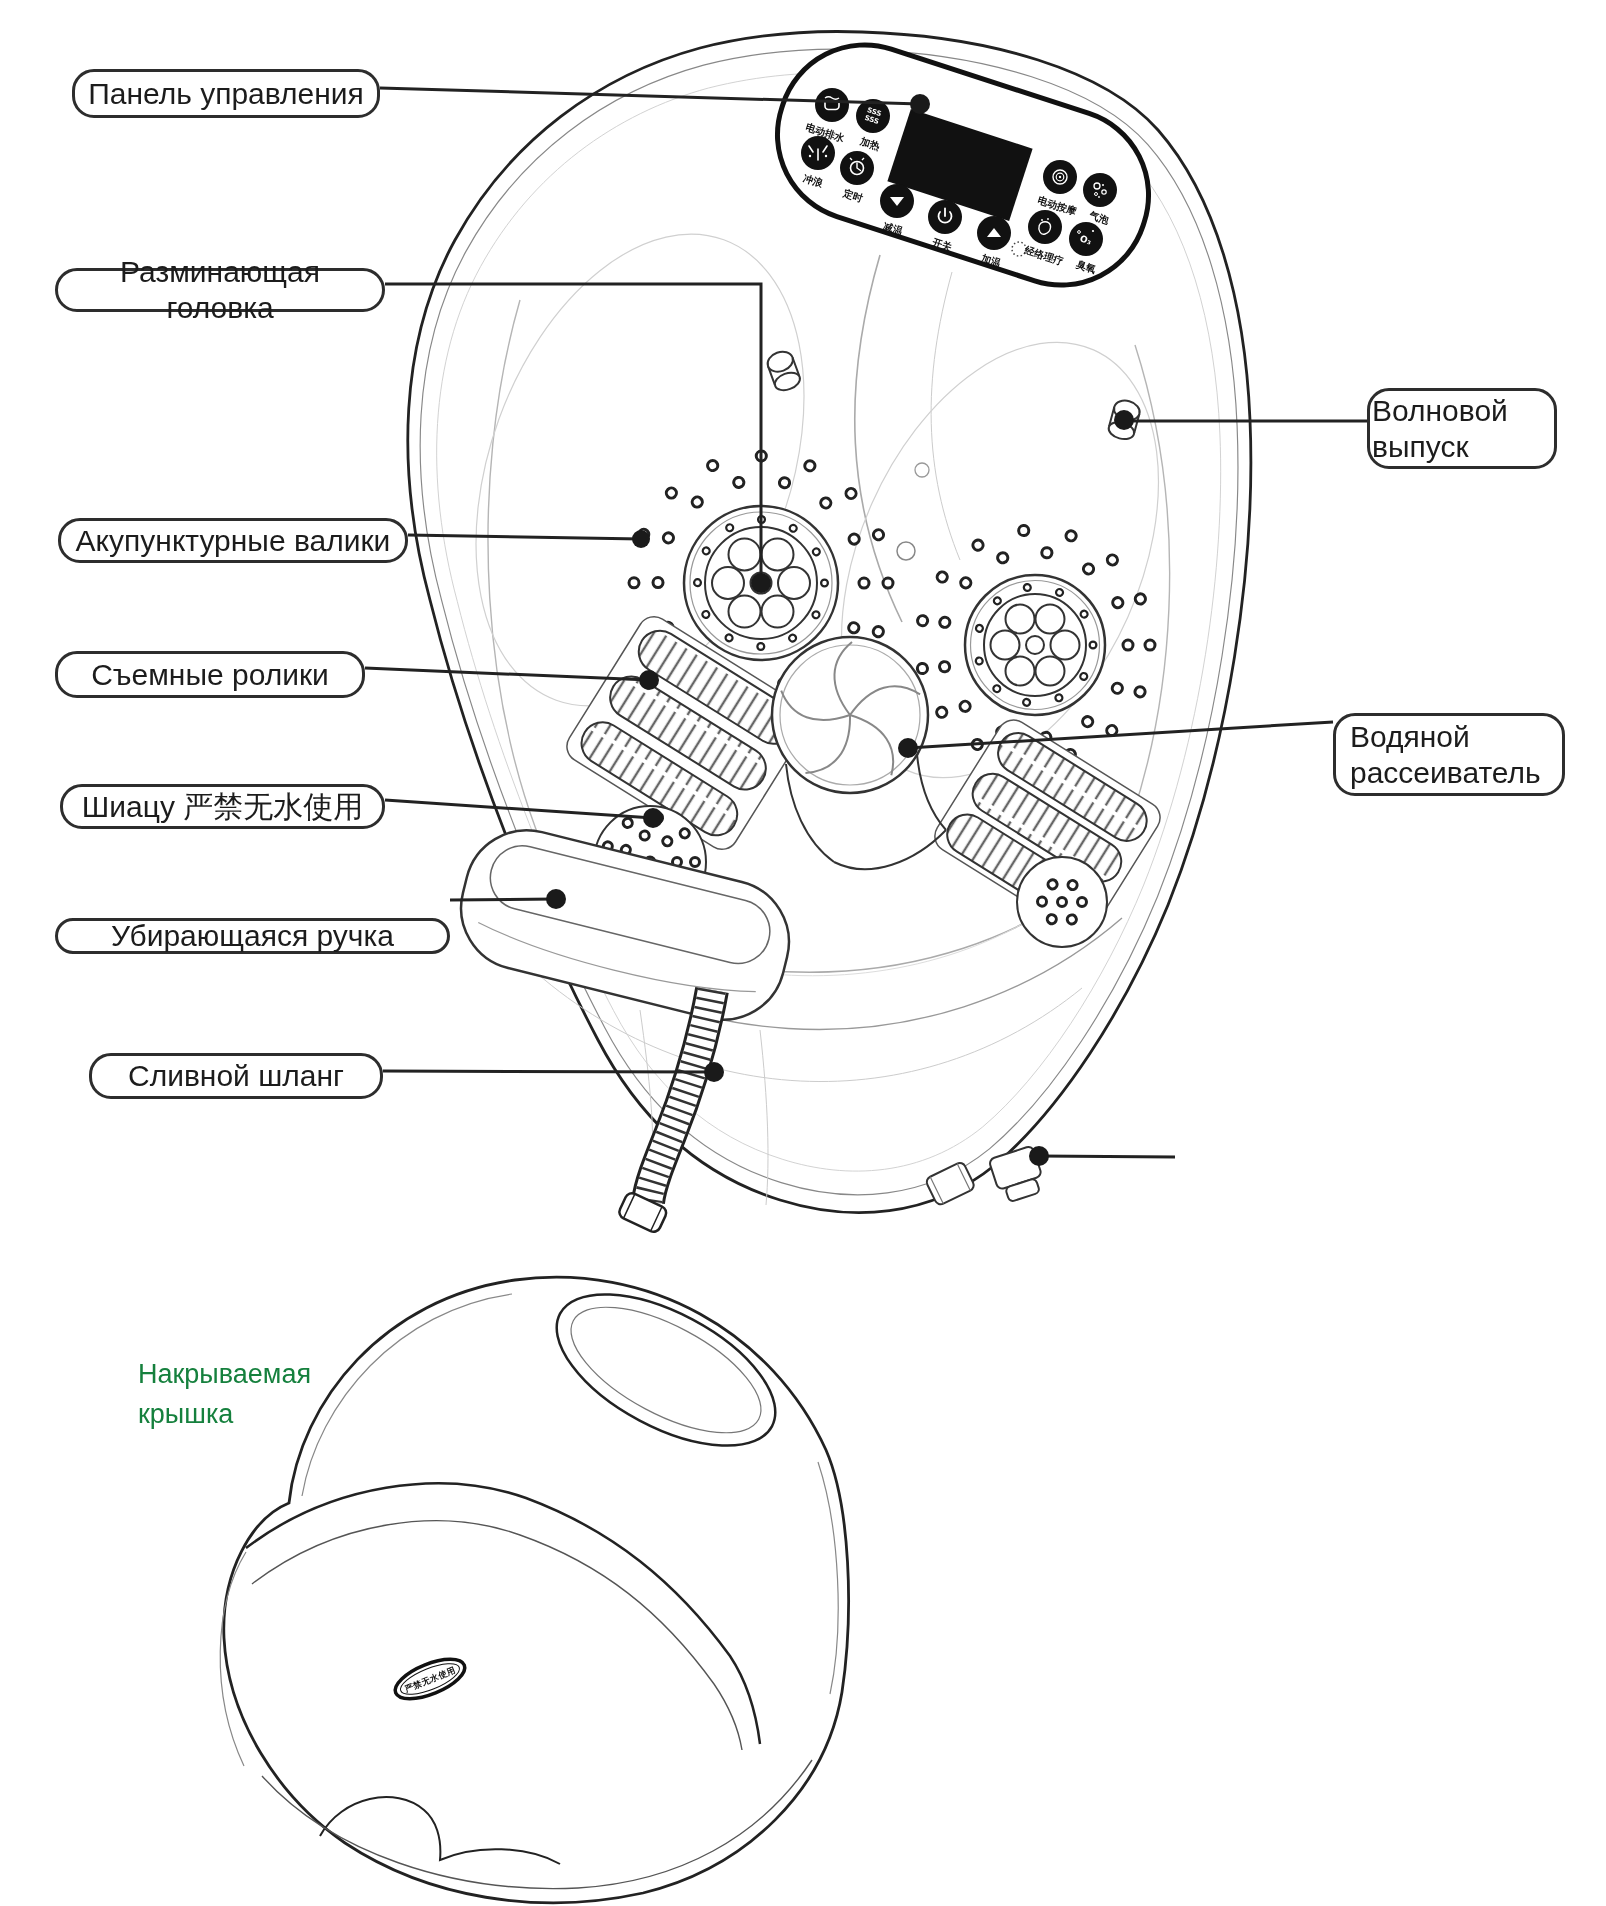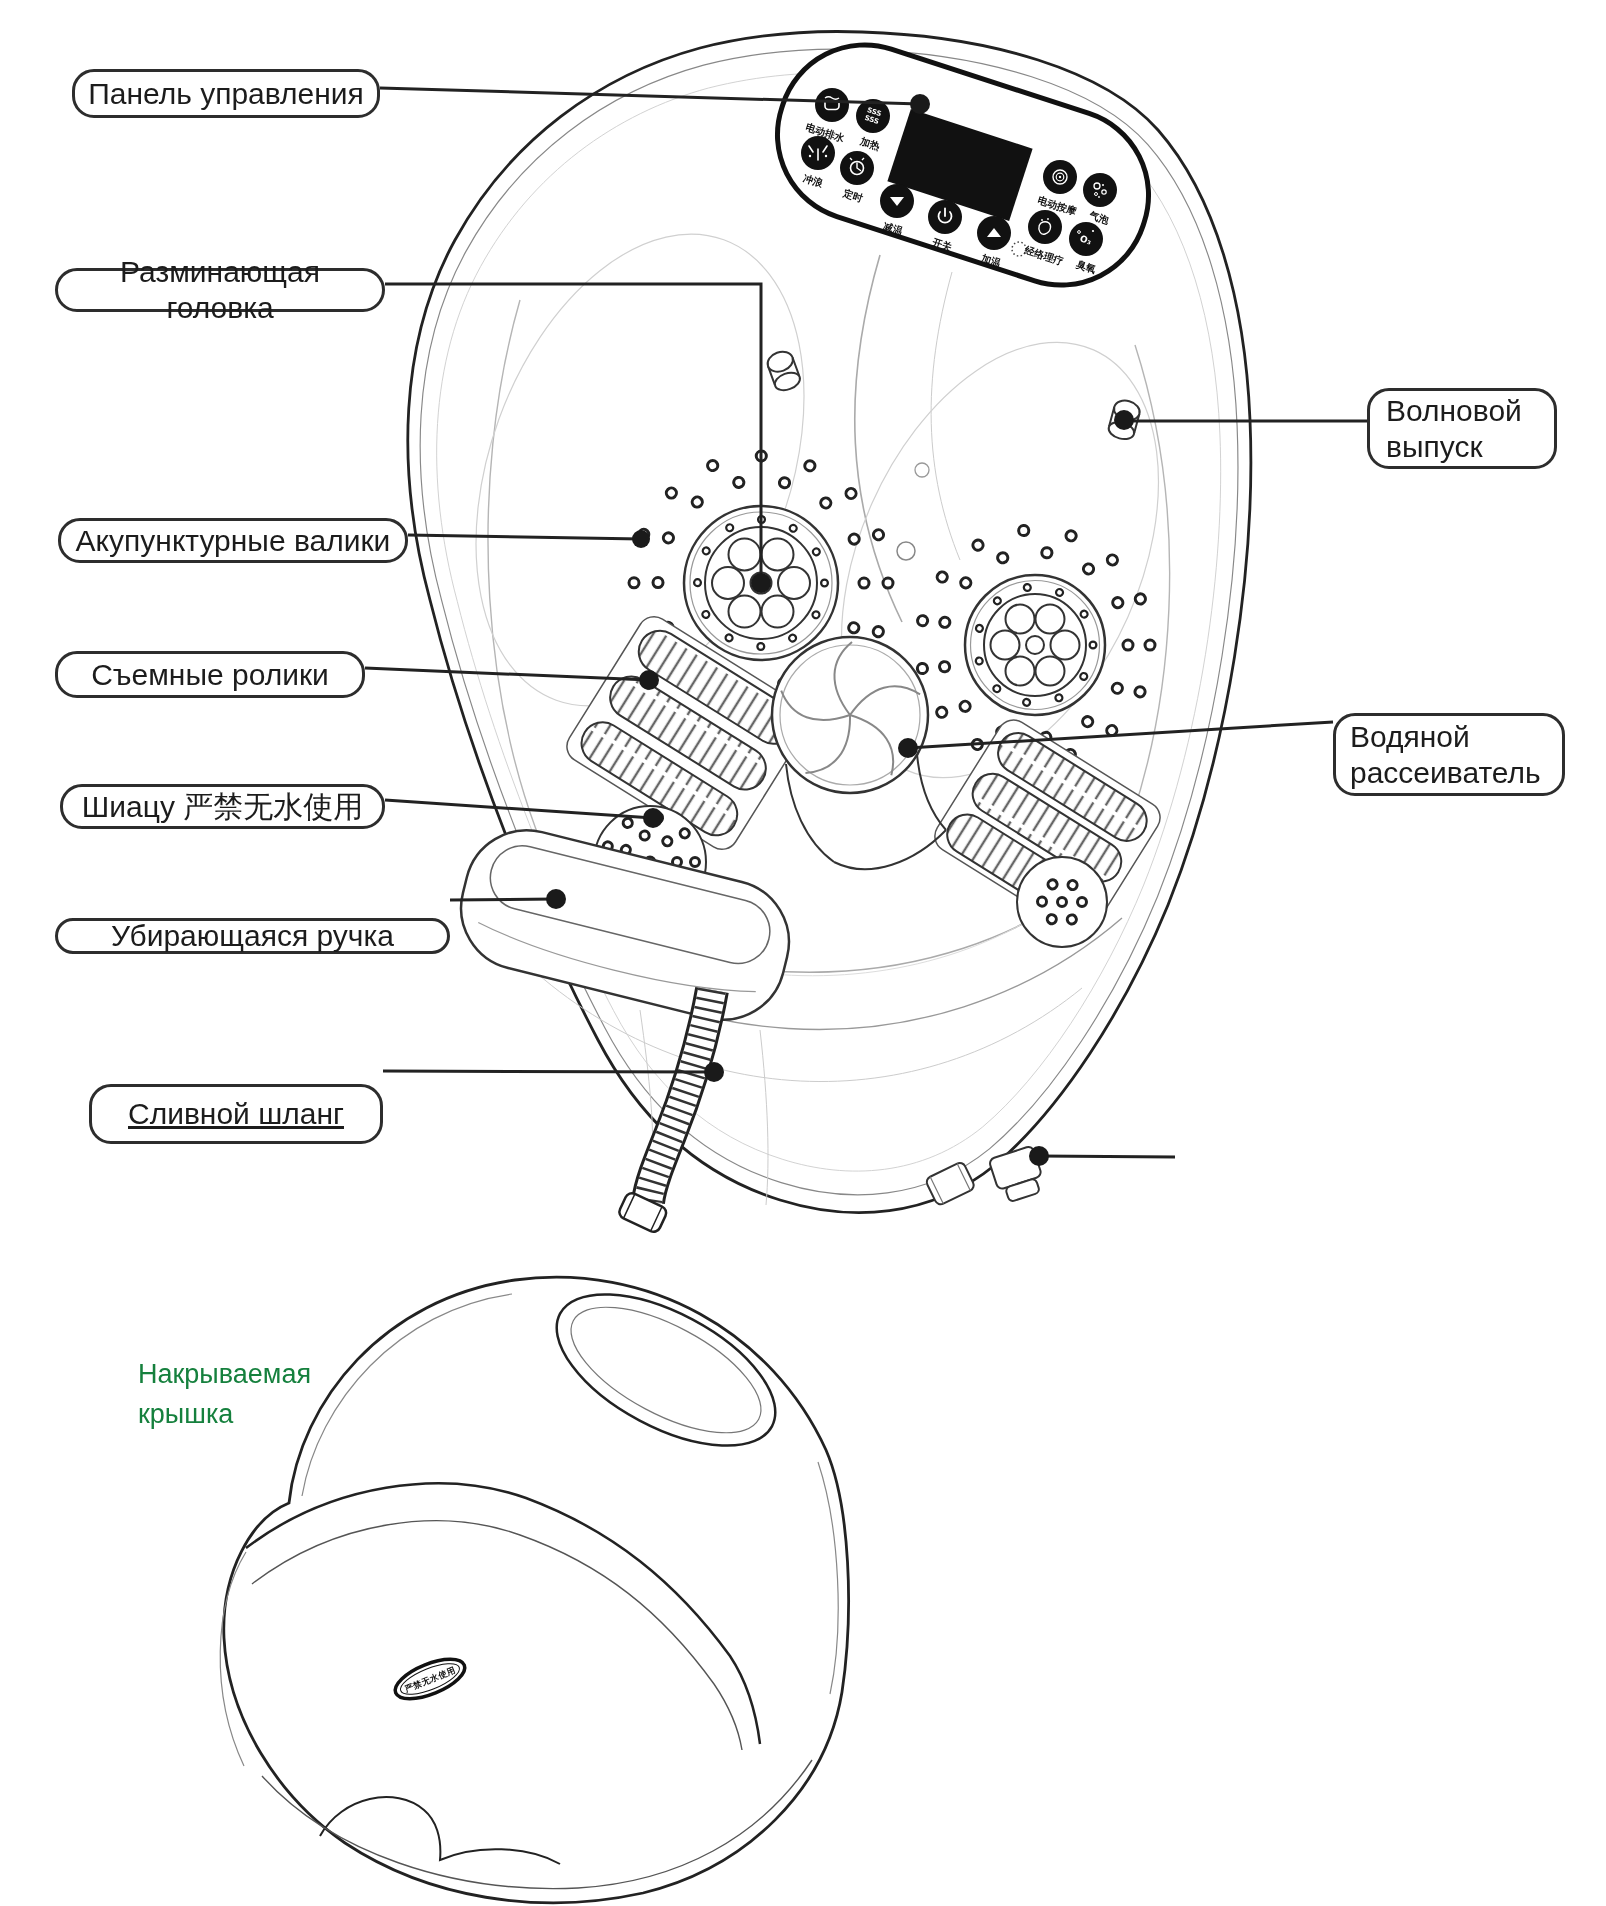--- a/index.html
+++ b/index.html
@@ -3,21 +3,21 @@
 <meta charset="utf-8">
 <style>
   html,body{margin:0;padding:0;background:#ffffff;}
   .canvas{position:relative;width:1606px;height:1906px;background:#ffffff;overflow:hidden;
           font-family:"Liberation Sans","DejaVu Sans",sans-serif;}
   .art{position:absolute;left:0;top:0;}
   .callout{position:absolute;display:flex;align-items:center;justify-content:center;
            border:3px solid #2d2d2d;border-radius:22px;background:#ffffff;
            font-size:30px;line-height:36px;color:#1c1c1c;text-align:center;
            box-sizing:border-box;padding:2px 10px;margin-top:6px;}
-  .callout.align-left{justify-content:flex-start;text-align:left;padding-left:16px;}
+  .callout.align-left{justify-content:flex-start;text-align:left;padding-left:2px;}
   .plain-label{position:absolute;font-size:27px;line-height:40px;color:#15803d;margin-top:32px;}
   svg text.cap{font-family:"Liberation Sans","DejaVu Sans",sans-serif;font-size:10px;font-weight:bold;fill:#111;}
   svg text.icontxt{font-family:"DejaVu Sans",sans-serif;fill:#fff;font-weight:bold;}
   svg text.badge{font-family:"DejaVu Sans",sans-serif;font-size:8.5px;font-weight:bold;fill:#111;letter-spacing:.5px;}
 </style>
 </head>
 <body>
 
 <div class="canvas">
 
@@ -324,18 +324,18 @@
 <div class="callout" style="left:58px;top:512px;width:350px;height:45px;">Акупунктурные валики</div>
 
 <div class="callout" style="left:55px;top:645px;width:310px;height:47px;">Съемные ролики</div>
 
 <div class="callout align-left" style="left:1333px;top:707px;width:232px;height:83px;padding-left:14px;">Водяной рассеиватель</div>
 
 <div class="callout" style="left:60px;top:778px;width:325px;height:45px;">Шиацу 严禁无水使用</div>
 
 <div class="callout" style="left:55px;top:912px;width:395px;height:36px;">Убирающаяся ручка</div>
 
-<div class="callout" style="left:89px;top:1078px;width:294px;height:60px;text-decoration:underline;">Сливной шланг</div>
+<div class="callout" style="left:89px;top:1047px;width:294px;height:46px;">Сливной шланг</div>
 
 
 <div class="plain-label" style="left:138px;top:1322px;width:240px;">Накрываемая крышка</div>
 
 </div>
 
 </body></html>

